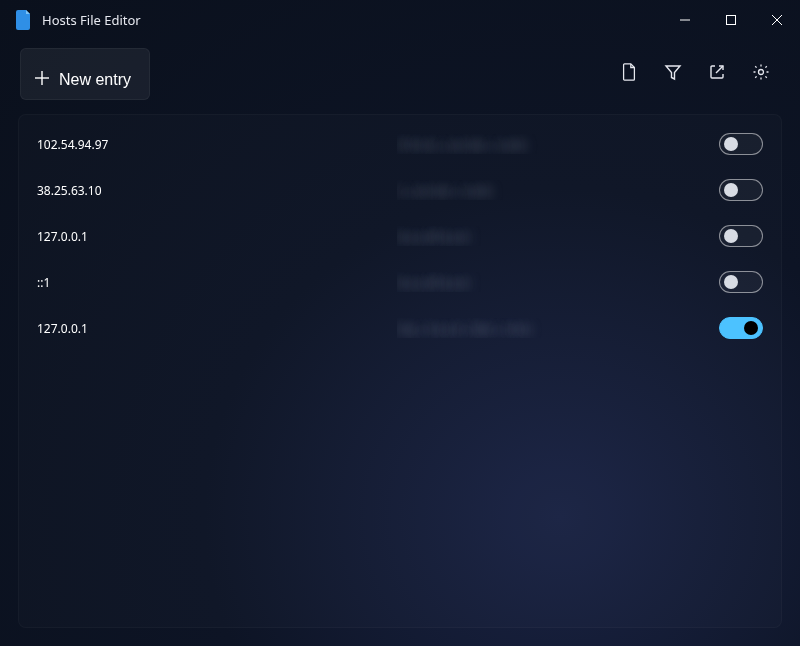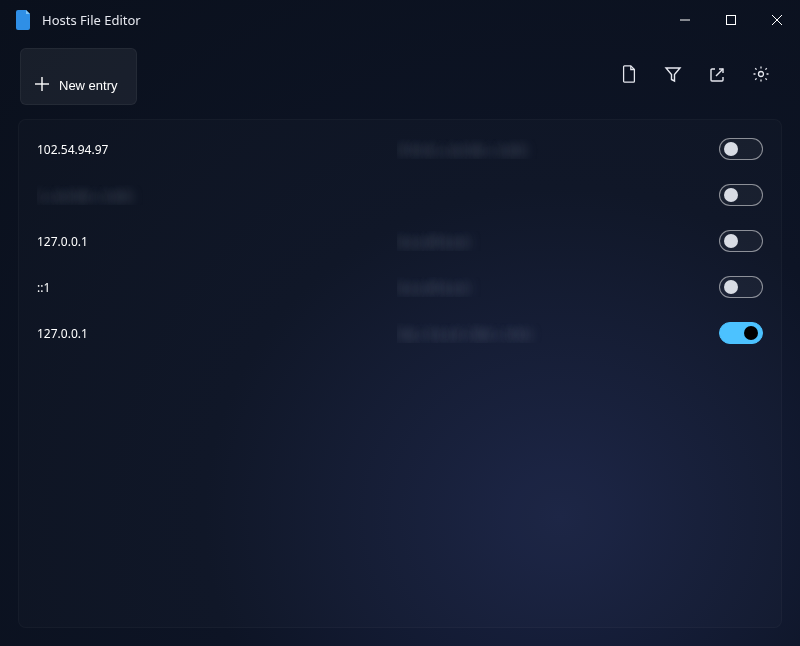--- a/index.html
+++ b/index.html
@@ -26,22 +26,22 @@
   
   .toolbar {
     display: flex; align-items: center; justify-content: space-between;
     padding: 8px 20px 14px 20px;
   }
   .new-entry-btn {
     display: inline-flex; align-items: center; gap: 10px;
     background: rgba(255,255,255,0.06);
     border: 1px solid rgba(255,255,255,0.05);
     border-radius: 6px;
-    padding: 28px 18px 10px 14px;
-    font-size: 13px; color: #ffffff;
+    padding: 22px 18px 10px 14px;
+    font-size: 16px; color: #ffffff;
     cursor: pointer;
   }
   .toolbar-right { display: flex; gap: 6px; }
   .tool-btn {
     width: 38px; height: 36px; display: flex; align-items: center; justify-content: center;
     border-radius: 4px; cursor: pointer;
   }
   .tool-btn svg { stroke: #e6e8ef; }
 
   
@@ -173,20 +173,21 @@
   <div class="content-card">
 
   <div class="entry-row">
         <div class="entry-ip">102.54.94.97</div>
         <div class="entry-hostname">rhino.acme.com</div>
         <div class="toggle">
           <div class="knob"></div>
         </div>
       </div>
       <div class="entry-row">
+        <div class="entry-ip">38.25.63.10</div>
         <div class="entry-hostname">x.acme.com</div>
         <div class="toggle">
           <div class="knob"></div>
         </div>
       </div>
       <div class="entry-row">
         <div class="entry-ip">127.0.0.1</div>
         <div class="entry-hostname">localhost</div>
         <div class="toggle">
           <div class="knob"></div>

